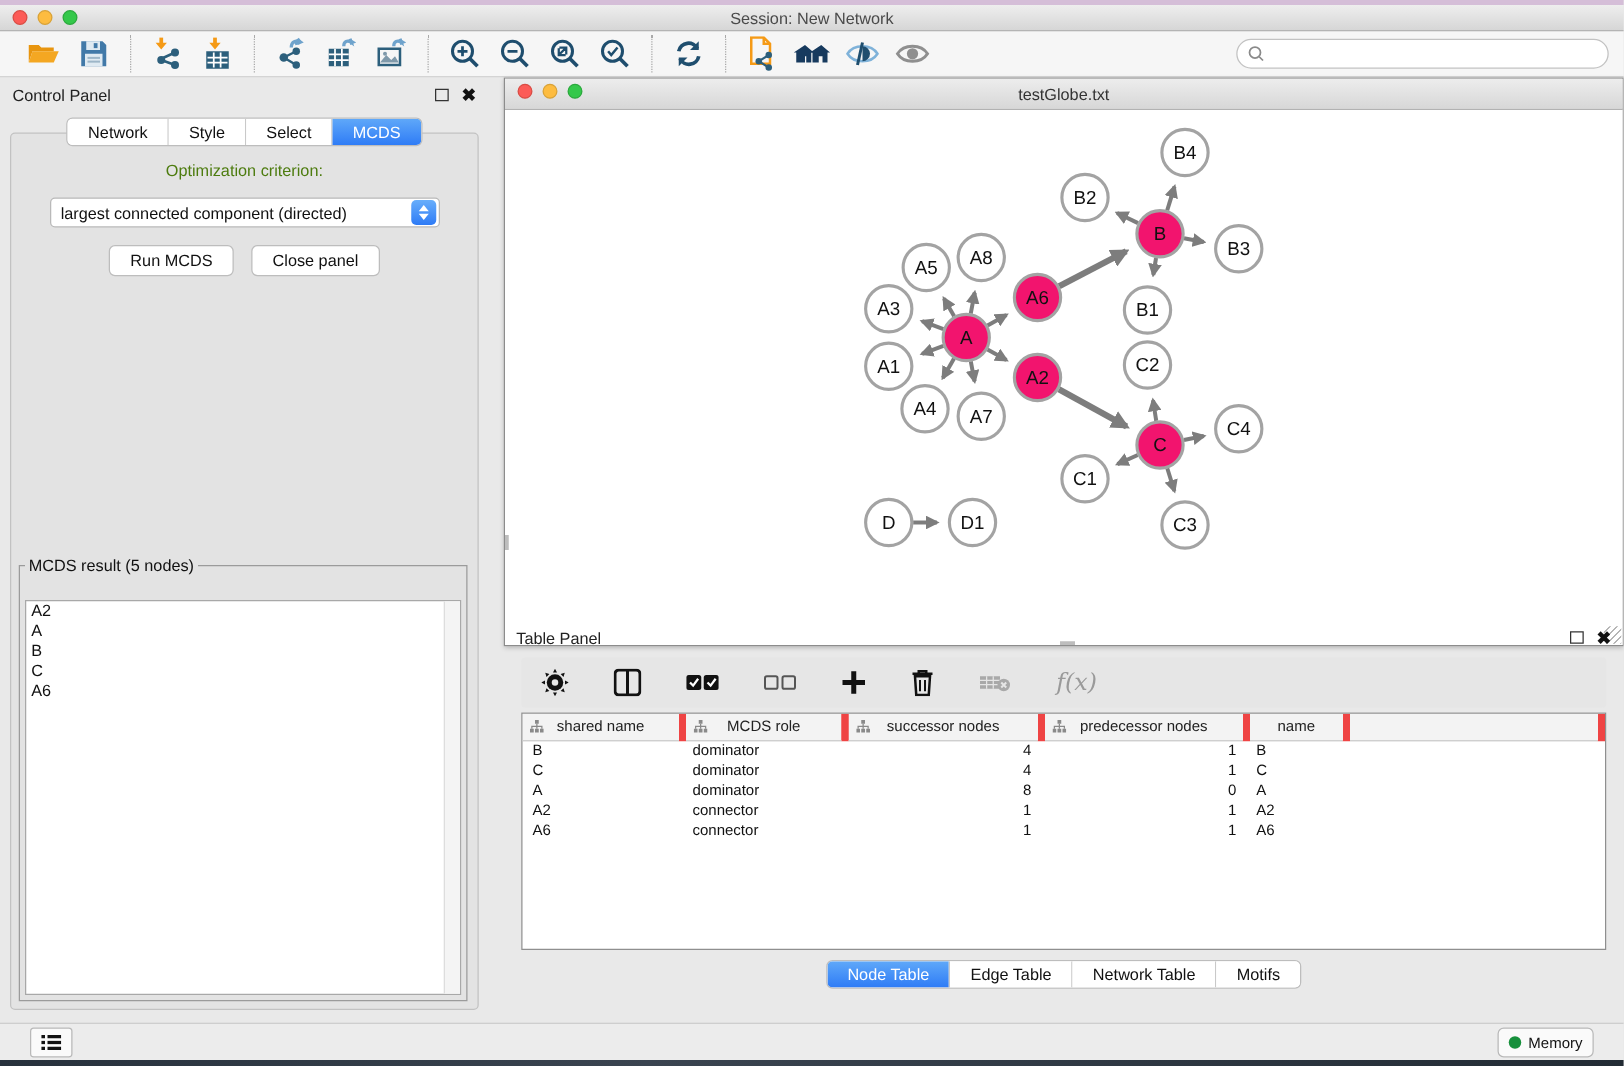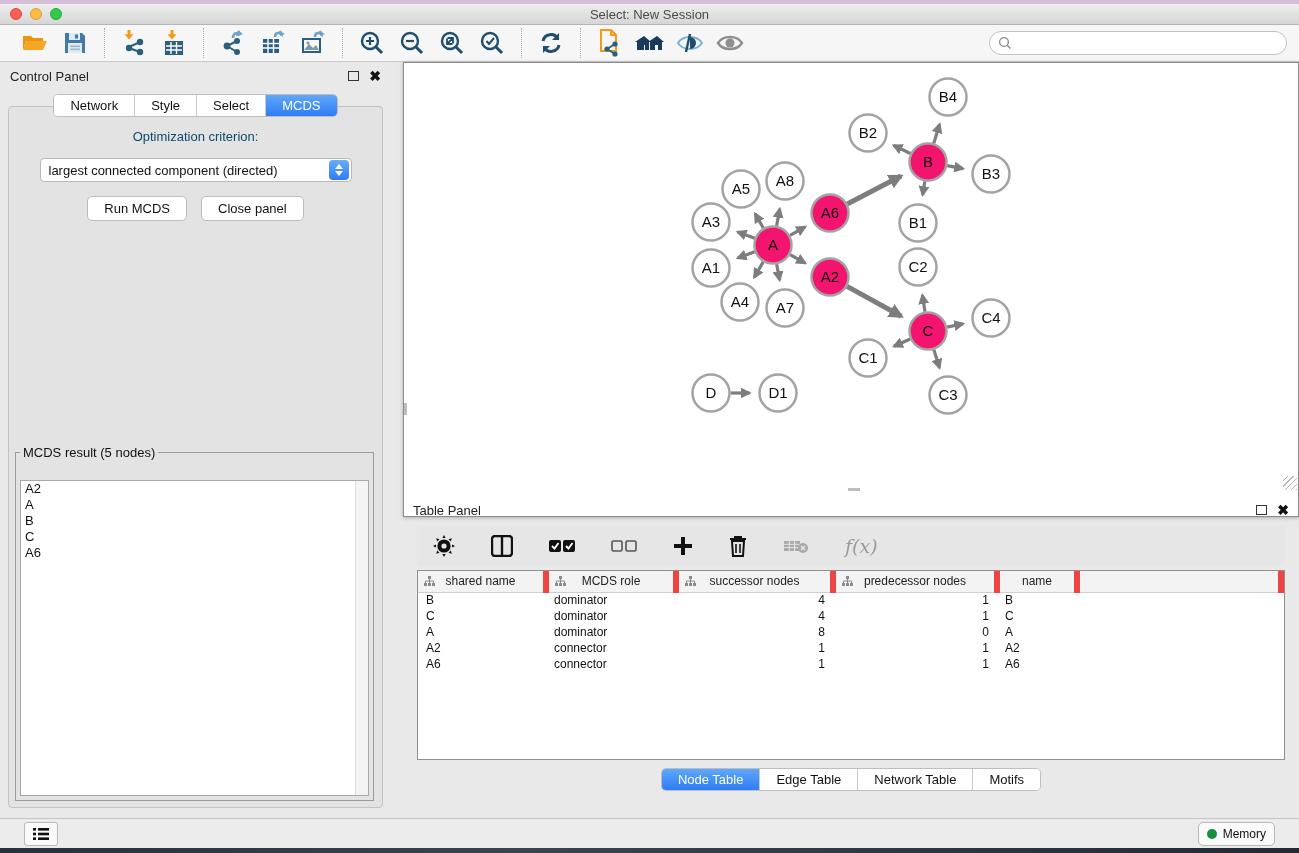--- a/index.html
+++ b/index.html
@@ -35,21 +35,21 @@
   .panel-winbtns { margin-left:auto; display:flex; gap:10px; align-items:center; }
   .float-icon { width:11px; height:10px; border:1.5px solid #333; display:inline-block; }
   .close-icon { font-size:14px; font-weight:bold; color:#111; line-height:10px; }
 
   .cp-tabs { display:flex; justify-content:center; margin-top:4px; position:relative; z-index:2; }
   .tabstrip { display:flex; border:1px solid #bdbdbd; border-radius:5px; overflow:hidden; background:#fff; }
   .tab { padding:3px 16px; font-size:13px; background:#fff; border-right:1px solid #c9c9c9; color:#111; }
   .tab:last-child { border-right:none; }
   .tab.active { background:linear-gradient(#5fa8f9,#2f7cf6); color:#fff; }
   .cp-content { position:absolute; left:8px; right:8px; top:44px; bottom:10px; background:#e3e3e3; border:1px solid #c2c2c2; border-radius:4px; }
-  .opt-label { text-align:center; margin-top:22px; font-size:13px; color:#0c4a6e; }
+  .opt-label { text-align:center; margin-top:22px; font-size:13px; color:#4d7c0f; }
   .dropdown { margin:14px auto 14px; width:312px; height:24px; background:#fff; border:1px solid #b9b9b9; border-radius:4px; display:flex; align-items:center; position:relative; }
   .dropdown-value { flex:1; padding-left:8px; font-size:13px; color:#111; white-space:nowrap; }
   .dd-stepper { width:20px; height:20px; margin-right:2px; border-radius:4px; background:linear-gradient(#68aefb,#2e7bf6); display:flex; flex-direction:column; align-items:center; justify-content:center; gap:2px; }
   .dd-up { width:0; height:0; border-left:4px solid transparent; border-right:4px solid transparent; border-bottom:5px solid #fff; }
   .dd-down { width:0; height:0; border-left:4px solid transparent; border-right:4px solid transparent; border-top:5px solid #fff; }
   .cp-buttons { display:flex; justify-content:center; gap:14px; margin-top:14px; }
   .mac-btn { background:#fff; border:1px solid #bdbdbd; border-radius:5px; padding:4px 16px; font-size:13px; color:#111; }
 
   .fieldset { position:absolute; left:6px; right:8px; top:338px; bottom:6px; border:1px solid #9b9b9b; margin:0; background:#e3e3e3; }
   .fieldset legend { font-size:13px; color:#111; margin-left:4px; padding:0 3px; }
@@ -95,21 +95,21 @@
 <div class="app">
 
   <div class="desktop-strip"></div>
 
   <div class="titlebar">
     <div class="traffic">
       <span class="tl red"></span>
       <span class="tl yellow"></span>
       <span class="tl green"></span>
     </div>
-    <div class="titlebar-title">Select: New Session</div>
+    <div class="titlebar-title">Session: New Network</div>
   </div>
 
   <div class="toolbar">
     <div class="tgroup">
       <span class="ticon">
         <svg width="26" height="22" viewBox="0 0 26 22">
             <path d="M1 4 h8 l2 2 h10 v3 H4 L1 18 Z" fill="#e8950f"></path>
             <path d="M4 9 h21 l-4 9 H1 Z" fill="#f4a722"></path>
           </svg>
       </span>
@@ -305,20 +305,28 @@
               <div class="result-item">A</div>
               <div class="result-item">B</div>
               <div class="result-item">C</div>
               <div class="result-item">A6</div>
             </div>
         </fieldset>
       </div>
     </div>
 
     <div class="net-window">
+      <div class="net-titlebar">
+        <div class="traffic">
+          <span class="tl red"></span>
+          <span class="tl yellow"></span>
+          <span class="tl green"></span>
+        </div>
+        <div class="net-title">testGlobe.txt</div>
+      </div>
       <div class="net-canvas">
         <svg id="graph" width="894" height="428" viewBox="0 0 894 428">
           <defs>
             <marker id="arrow" viewBox="0 0 10 10" refX="8" refY="5" markerWidth="11" markerHeight="11" orient="auto" markerUnits="userSpaceOnUse">
                 <path d="M0 0 L10 5 L0 10 Z" fill="#7d7d7d"></path>
               </marker>
             <marker id="arrowT" viewBox="0 0 10 10" refX="8" refY="5" markerWidth="15" markerHeight="15" orient="auto" markerUnits="userSpaceOnUse">
                 <path d="M0 0 L10 5 L0 10 Z" fill="#7d7d7d"></path>
               </marker>
           </defs>

